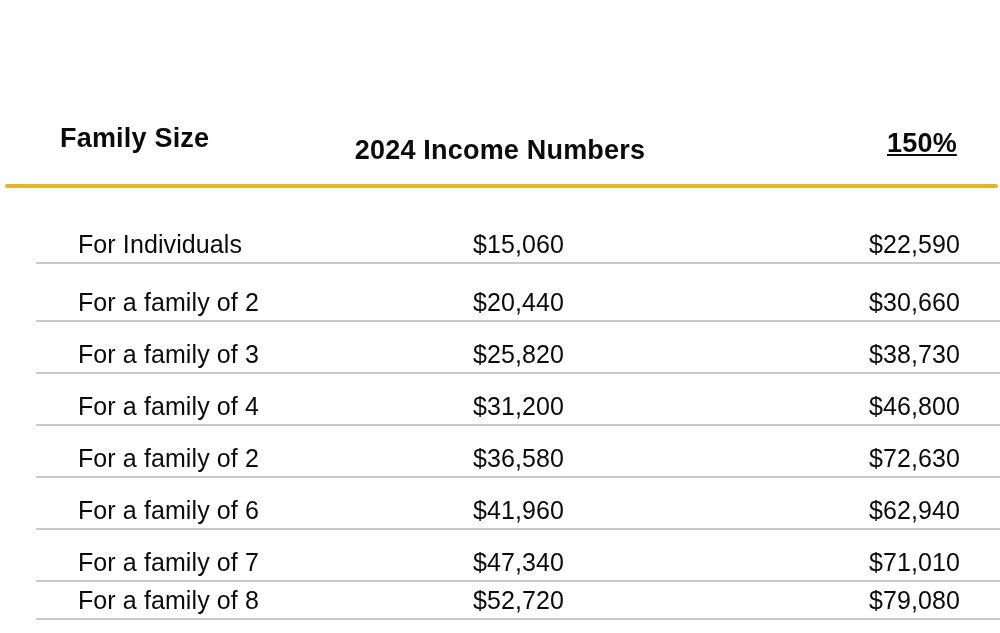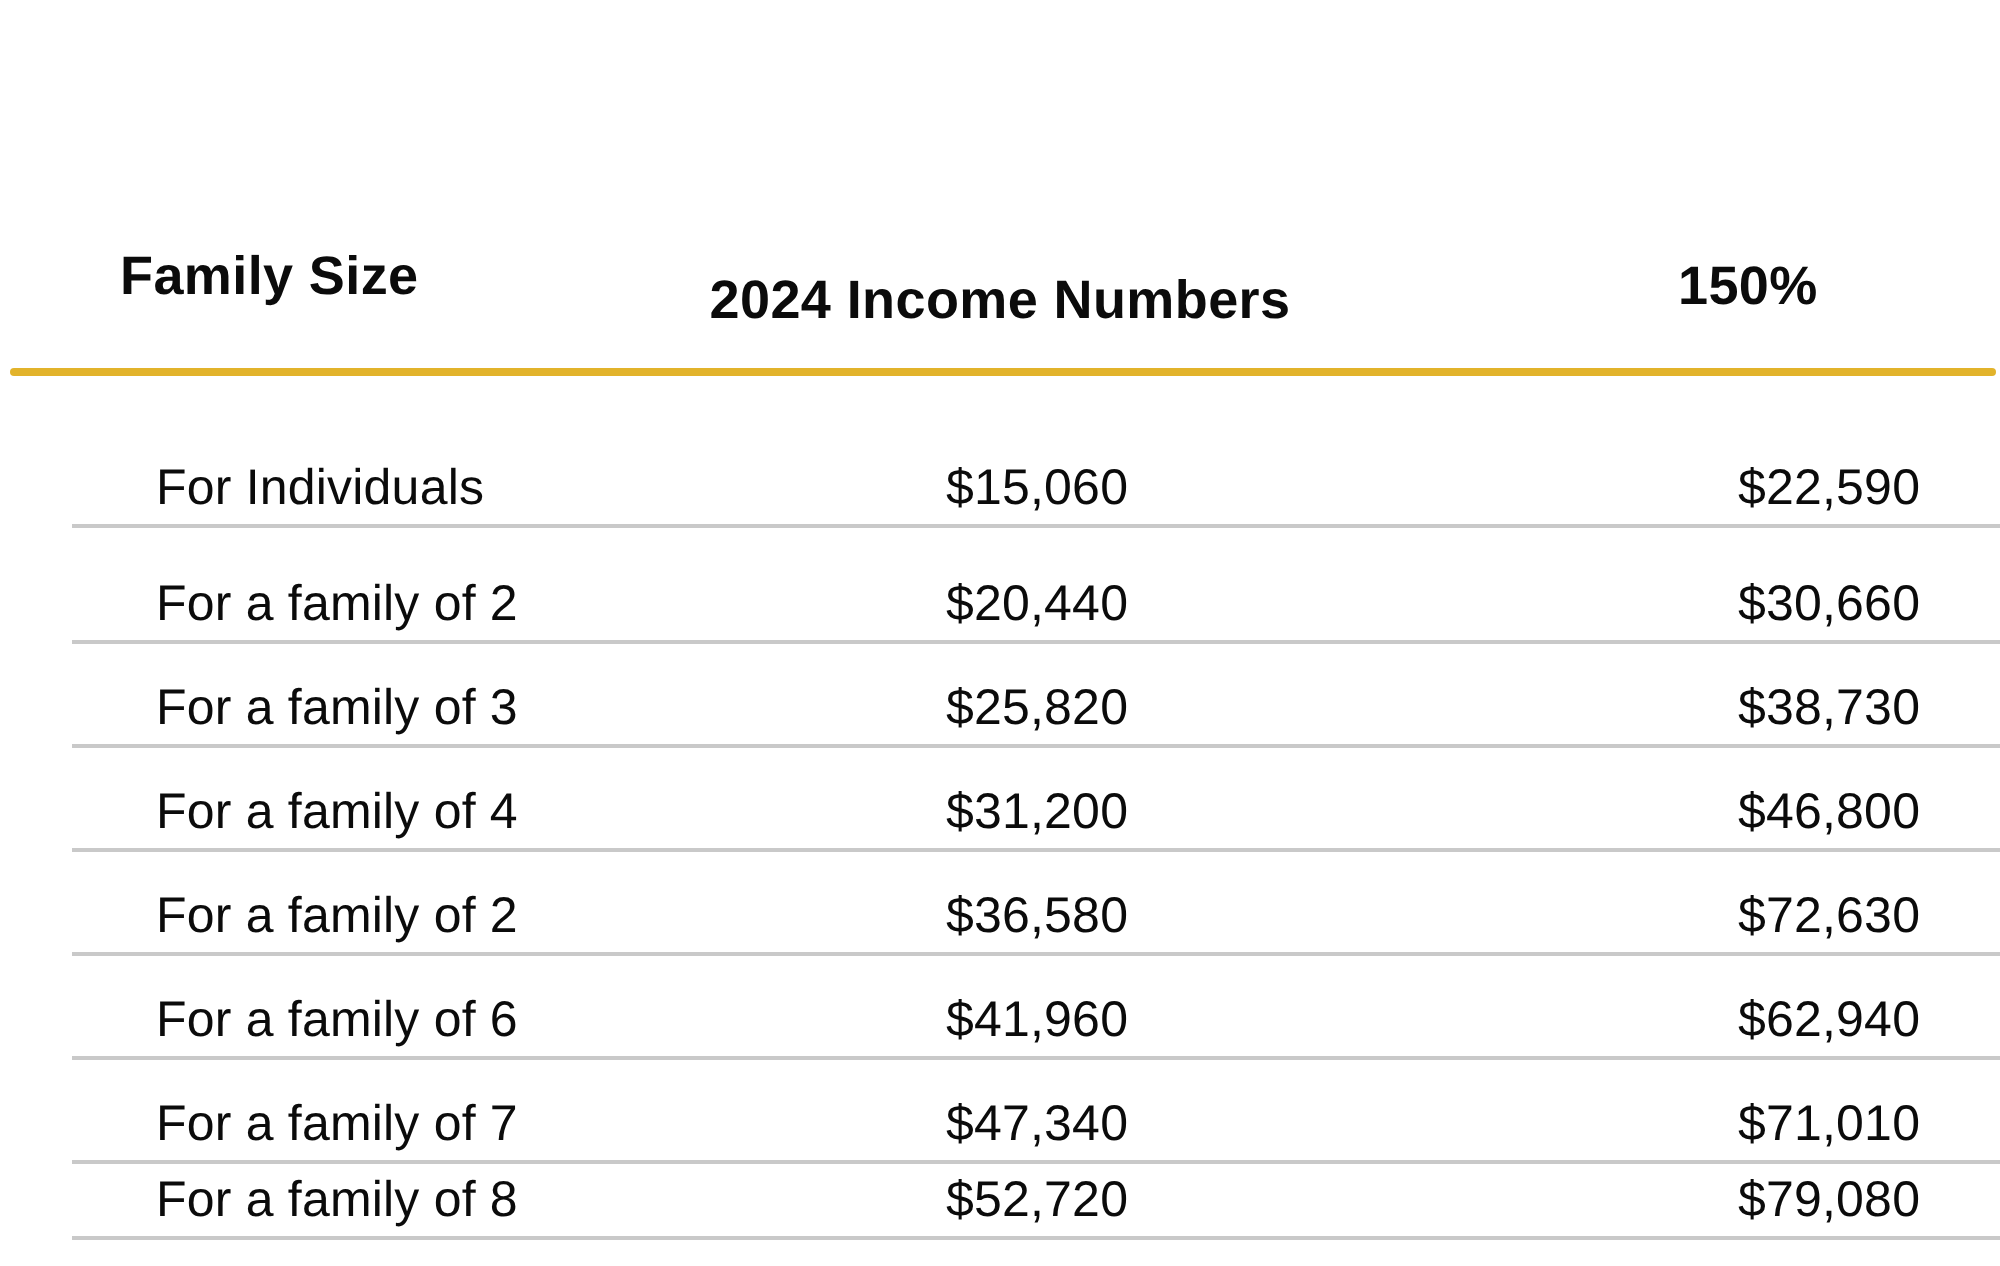--- a/index.html
+++ b/index.html
@@ -18,21 +18,21 @@
   .hdr {
     position: absolute;
     font-weight: 700;
     font-size: 27px;
     line-height: 32px;
     white-space: nowrap;
     letter-spacing: 0.2px;
   }
   .hdr-family { top: 122px; left: 60px; }
   .hdr-income { top: 122px; left: 0; right: 0; text-align: center; margin-top: 12px; }
-  .hdr-pct    { top: 127px; left: 839px; }
+  .hdr-pct    { top: 127px; left: 887px; text-decoration: underline; }
 
   .gold-line {
     position: absolute;
     top: 184px;
     left: 5px;
     right: 2px;
     height: 4px;
     border-radius: 2px;
     background: #e2b32b; 
   }

